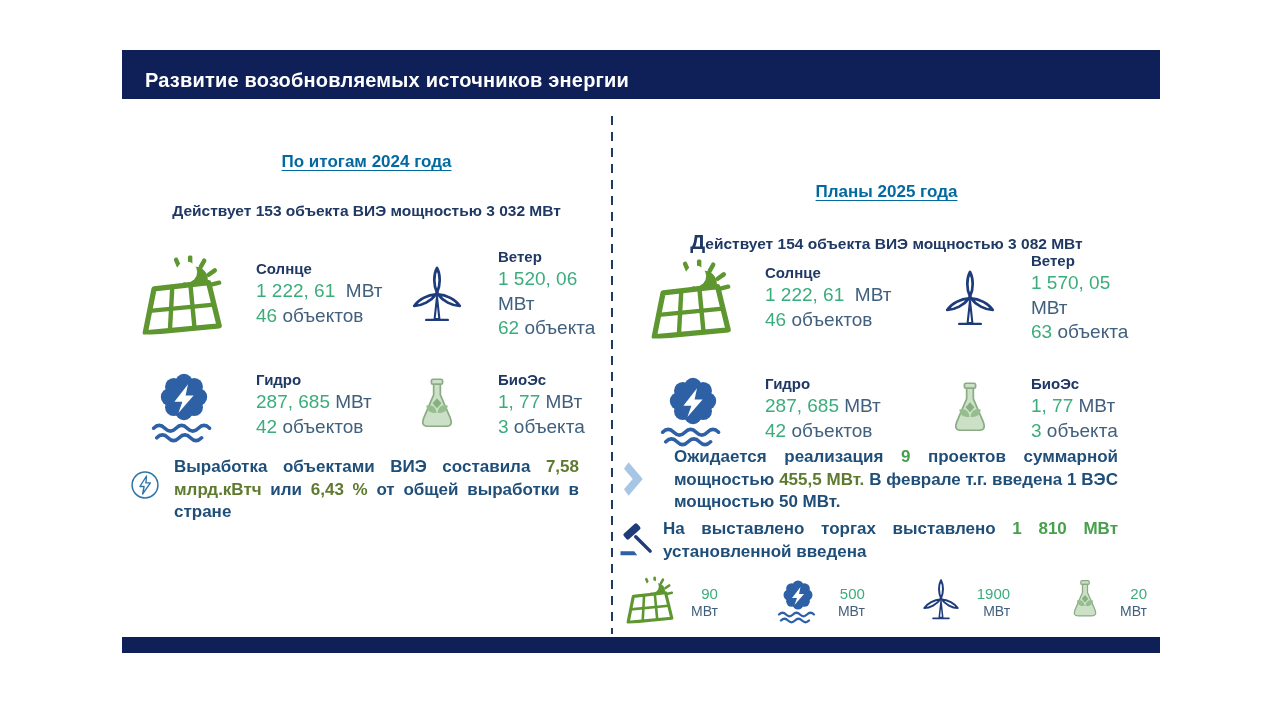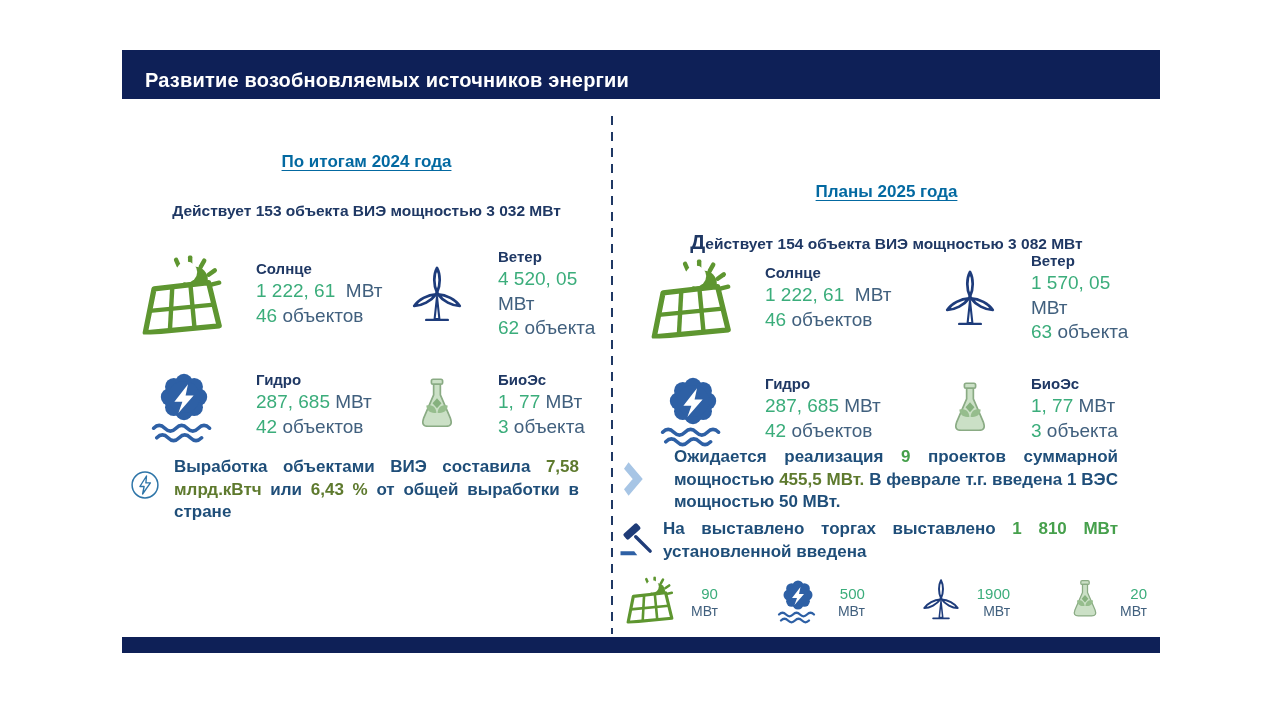--- a/index.html
+++ b/index.html
@@ -174,21 +174,21 @@
         </span>
       </div>
       <div class="stat narrow">
         <span class="ibox">
             <svg width="60" height="72" viewBox="0 0 100 100">
               <use href="#sym-wind"></use>
             </svg>
           </span>
         <span class="txt">
           <p class="sname">Ветер</p>
-          <p class="sline"><span class="num">4 520, 05</span> <span>МВт</span></p>
+          <p class="sline"><span class="num">1 520, 06</span> <span>МВт</span></p>
           <p class="sline"><span class="num">62</span> <span>объекта</span></p>
         </span>
       </div>
       <div class="stat">
         <span class="ibox">
             <svg width="84" height="80" viewBox="0 0 100 100">
               <use href="#sym-hydro"></use>
             </svg>
           </span>
         <span class="txt">

